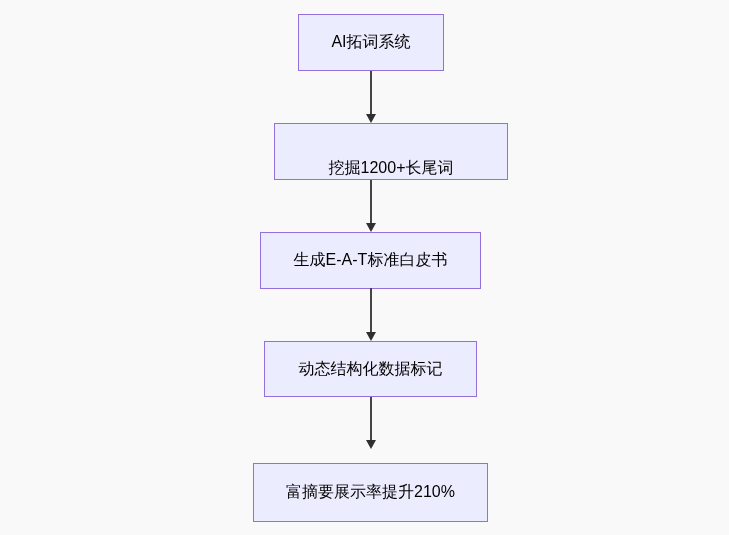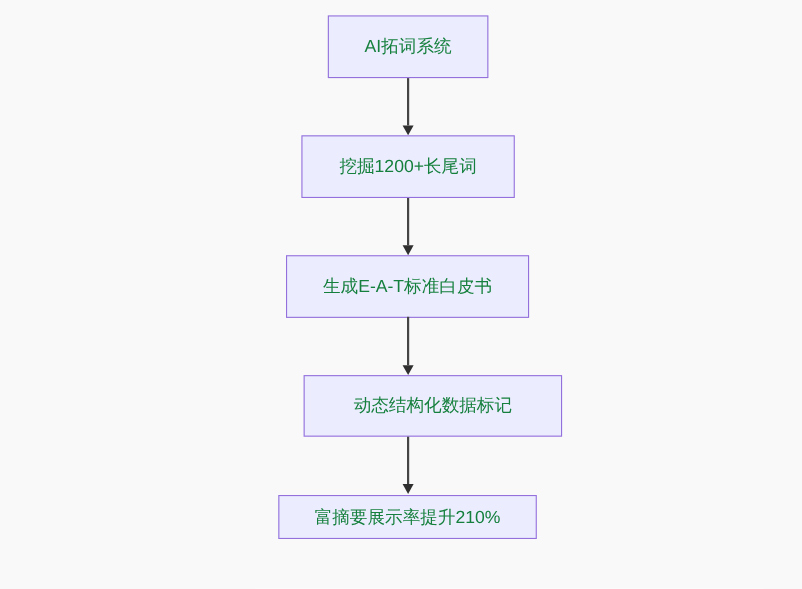--- a/index.html
+++ b/index.html
@@ -12,33 +12,33 @@
     height: 535px;
     background: #f9f9f9;
     font-family: "Liberation Sans", "DejaVu Sans", sans-serif;
     overflow: hidden;
   }
   .node {
     position: absolute;
     box-sizing: border-box;
     background: #ECECFF;
     border: 1.5px solid #9370DB;
-    color: #15803d;
+    color: #000000;
     font-size: 16px;
     display: flex;
     align-items: center;
     justify-content: center;
     text-align: center;
     white-space: nowrap;
   }
   .node-1 { left: 298px; top: 14px;  width: 146px; height: 57px; }
-  .node-2 { left: 274px; top: 123px; width: 194px; height: 57px; }
+  .node-2 { left: 274px; top: 123px; width: 234px; height: 57px; align-items: flex-end; }
   .node-3 { left: 260px; top: 232px; width: 221px; height: 57px; align-items: center; }
-  .node-4 { left: 276px; top: 341px; width: 235px; height: 56px; }
-  .node-5 { left: 253px; top: 450px; width: 235px; height: 40px; }
+  .node-4 { left: 264px; top: 341px; width: 213px; height: 56px; }
+  .node-5 { left: 253px; top: 463px; width: 235px; height: 59px; }
 
   .edge {
     position: absolute;
     left: 365px;
     width: 12px;
     display: flex;
     flex-direction: column;
     align-items: center;
   }
   .edge-1 { top: 71px;  height: 52px; }

